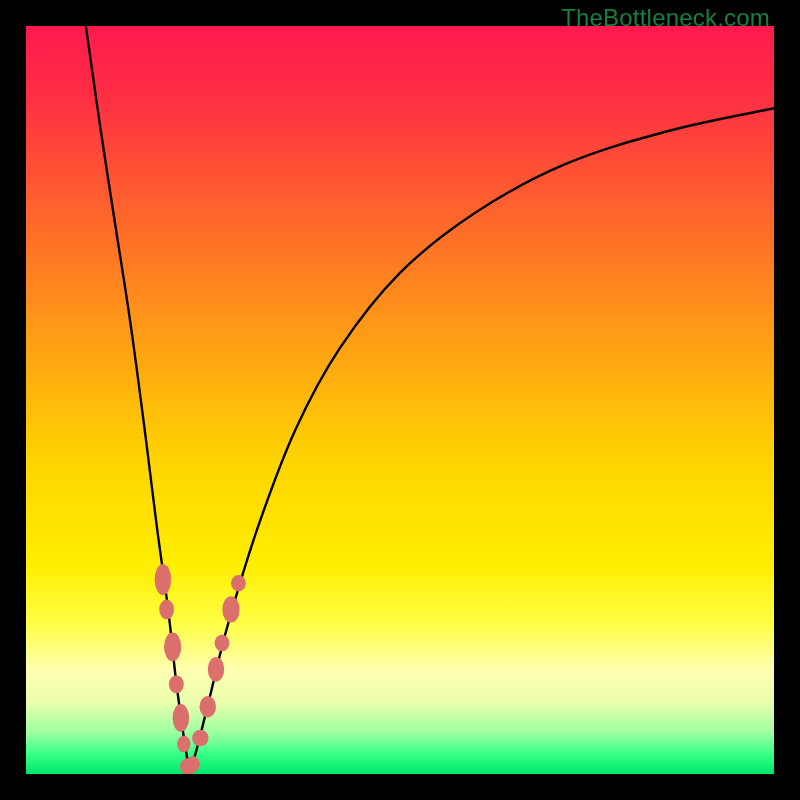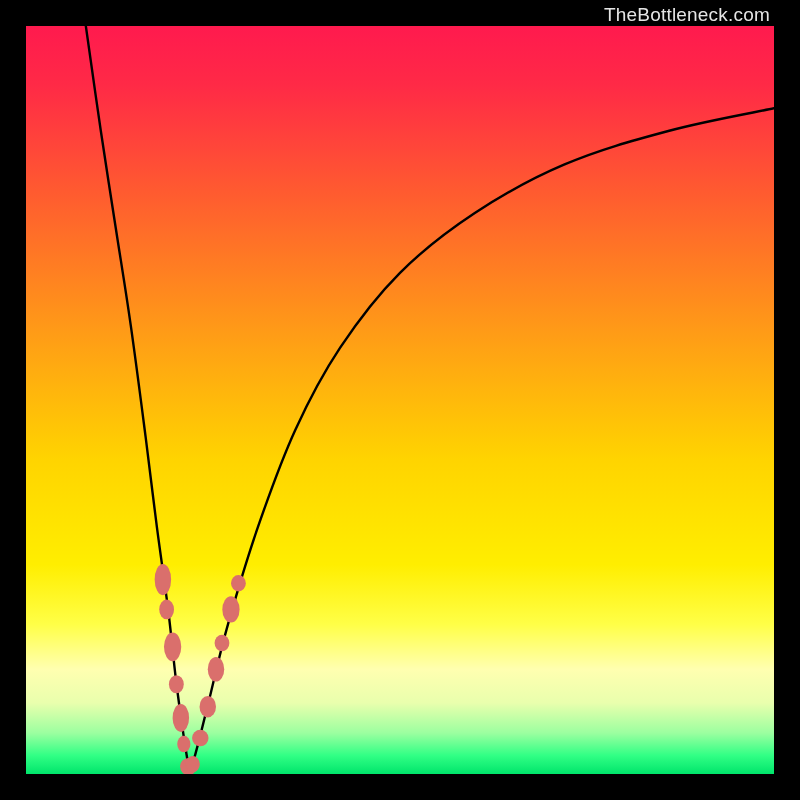--- a/index.html
+++ b/index.html
@@ -26,22 +26,22 @@
     overflow: hidden;
   }
   .gradient {
     position: absolute;
     inset: 0;
   }
   .watermark {
     position: absolute;
     top: 4px;
     right: 30px;
-    color: #e5e5e5;
-    font-size: 19px;
+    color: #15803d;
+    font-size: 24px;
     font-weight: 400;
     letter-spacing: 0.2px;
   }
   svg.curve {
     position: absolute;
     inset: 0;
   }
 </style>
 </head>
 <body>

